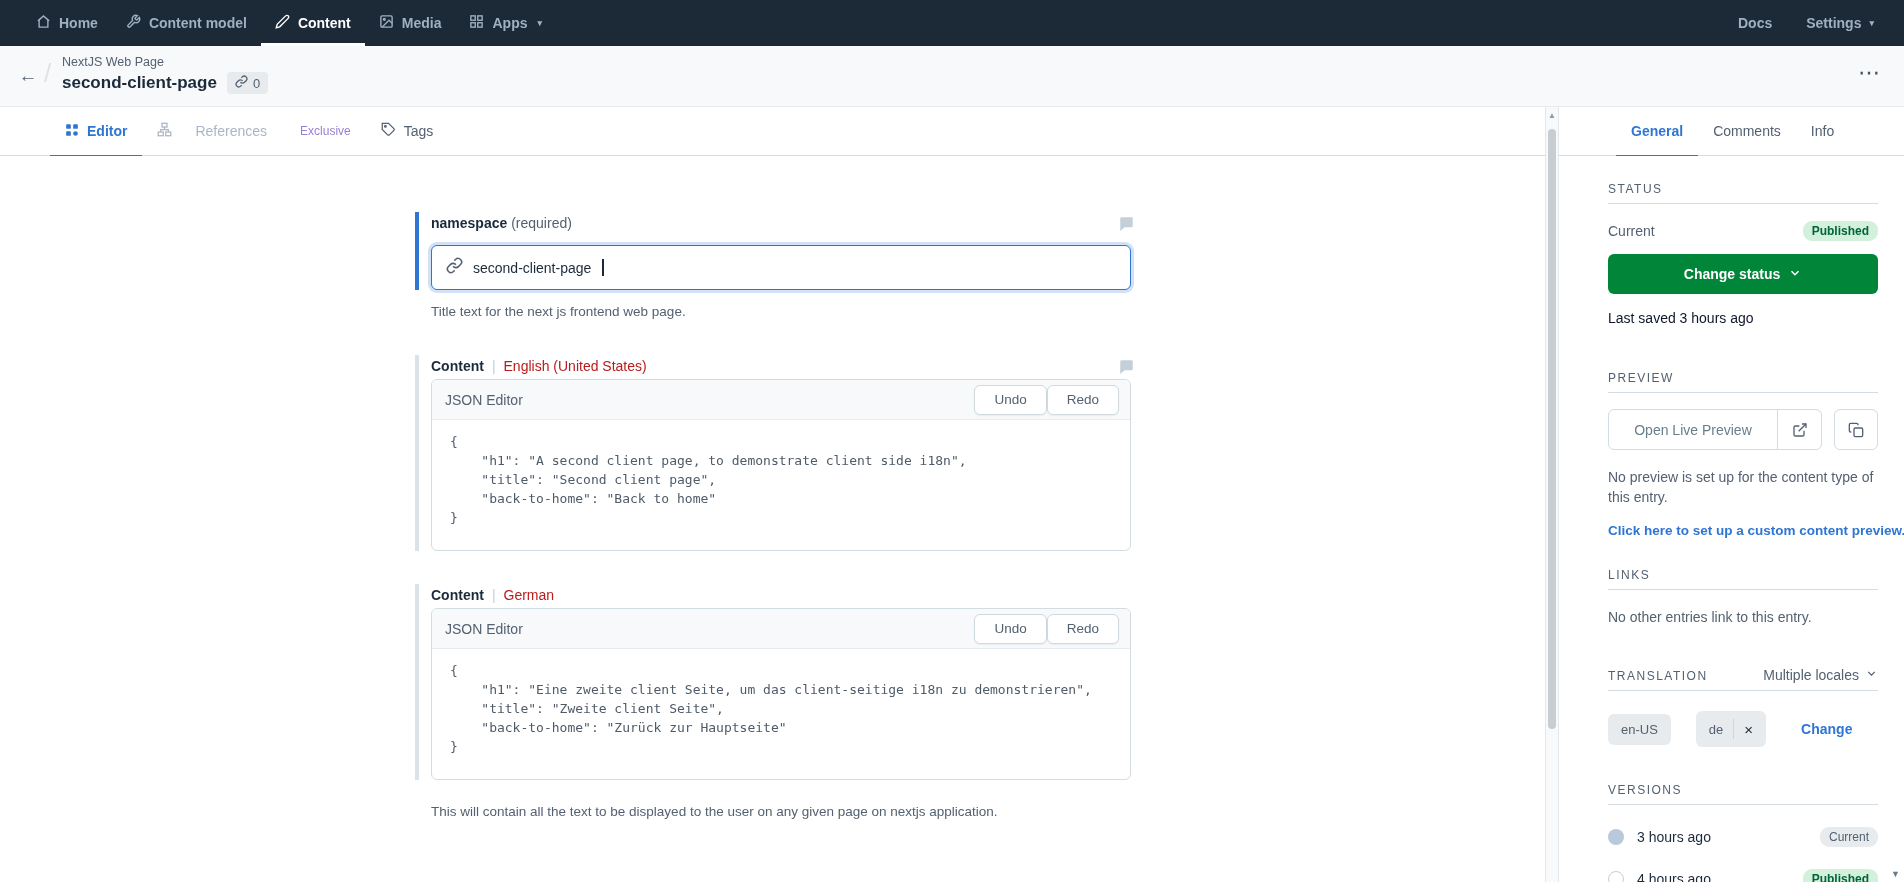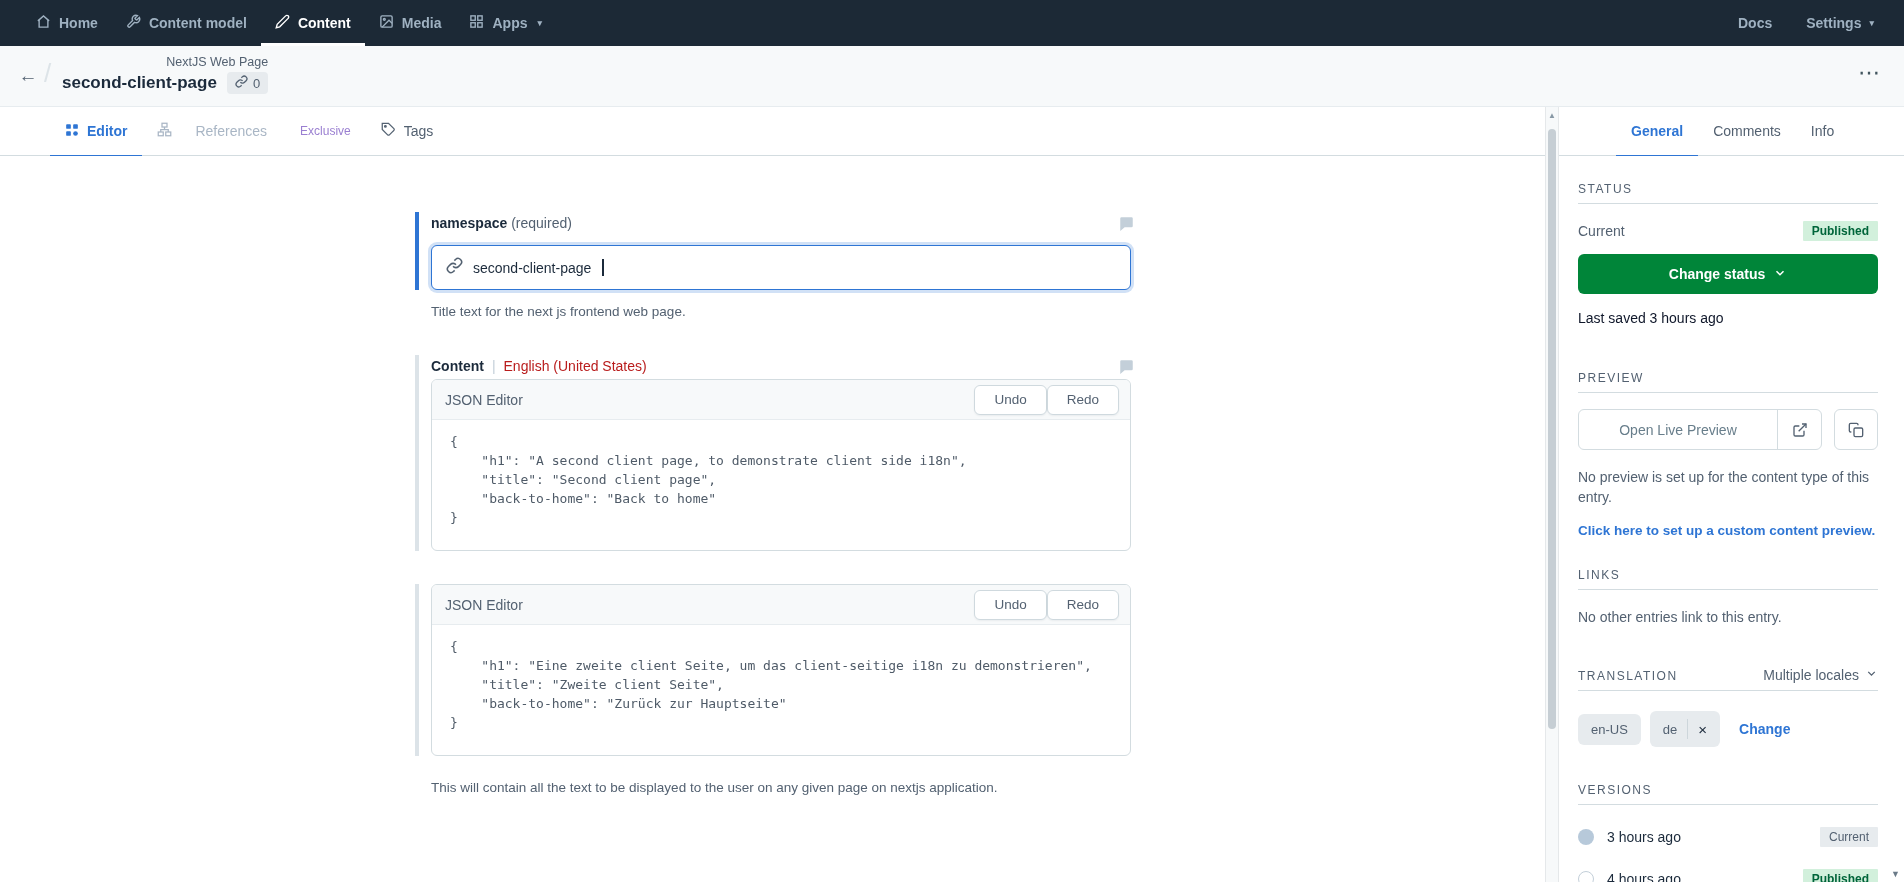--- a/index.html
+++ b/index.html
@@ -15,21 +15,21 @@
   .nav-item.active svg { stroke:#ffffff; }
   .nav-caret { font-size:9px; color:#9fb1c1; margin-left:2px; }
   .nav-right { margin-left:auto; display:flex; align-items:center; gap:34px; padding-right:30px; }
   .nav-link { color:#9fb1c1; font-size:14px; font-weight:700; cursor:pointer; display:flex; align-items:center; gap:6px; }
 
   
   .header { position:absolute; left:0; top:46px; width:1904px; height:61px; background:#f7f9fa; border-bottom:1px solid #e7ecef; }
   .back-btn { position:absolute; left:14px; top:16px; width:28px; height:28px; display:flex; align-items:center; justify-content:center; font-size:19px; color:#536171; cursor:pointer; }
   .crumb-sep { position:absolute; left:44px; top:12px; font-size:26px; color:#dde4e8; font-weight:300; }
   .crumb-block { position:absolute; left:62px; top:9px; }
-  .crumb-type { font-size:12.5px; color:#536171;text-align:right; }
+  .crumb-type { font-size:12.5px; color:#536171; }
   .title-row { display:flex; align-items:center; gap:10px; margin-top:3px; }
   .entry-title { font-size:17px; font-weight:700; color:#1b2a3b; }
   .link-badge { display:inline-flex; align-items:center; gap:5px; background:#e7ebee; border-radius:4px; padding:3px 8px; color:#536171; font-size:13px; cursor:pointer; }
   .link-badge svg { stroke:#536171; }
   .header-menu { position:absolute; right:22px; top:14px; font-size:22px; color:#41555e; letter-spacing:2px; cursor:pointer; }
 
   
   .tabbar { position:absolute; left:0; top:107px; width:1904px; height:49px; background:#fff; border-bottom:1px solid #d3dce0; }
   .tabs-left { position:absolute; left:50px; top:0; height:49px; display:flex; }
   .tabs-right { position:absolute; left:1616px; top:0; height:49px; display:flex; }
@@ -72,49 +72,49 @@
   .code-area { padding:12px 18px 16px 18px; min-height:130px; cursor:text; }
   .code-line { font-family:"DejaVu Sans Mono", monospace; font-size:13px; line-height:19px; color:#4f5b68; white-space:pre; }
   .content-help { margin-top:24px; font-size:13.5px; color:#536171; margin-left:16px; }
 
   
   .vscroll { position:absolute; left:1545px; top:107px; width:14px; height:775px; background:#f7f9fa; border-left:1px solid #e5e8ea; border-right:1px solid #e5e8ea; }
   .vscroll-up { position:absolute; left:0; top:4px; width:12px; text-align:center; font-size:8px; color:#8898a5; cursor:pointer; }
   .vscroll-thumb { position:absolute; left:2px; top:22px; width:8px; height:600px; background:#c6ced4; border-radius:4px; cursor:grab; }
 
   
-  .sidebar { position:absolute; left:1560px; top:156px; width:344px; height:726px; background:#fff; padding:0 26px 0 18px; }
+  .sidebar { position:absolute; left:1560px; top:156px; width:344px; height:726px; background:#fff; padding:0 26px 0 48px; }
   .side-heading { font-size:12px; font-weight:400; letter-spacing:1.5px; color:#536171; border-bottom:1px solid #d3dce0; padding-bottom:7px; }
   .head-row { display:flex; align-items:flex-end; justify-content:space-between; border-bottom:1px solid #d3dce0; padding-bottom:7px; }
   .head-row .side-heading { border-bottom:none; padding-bottom:0; }
 
   .sec-status { margin-top:26px; }
   .status-row { margin-top:17px; display:flex; align-items:center; justify-content:space-between; font-size:14px; color:#536171; }
-  .badge { font-size:12px; border-radius:1px; padding:3px 9px; }
+  .badge { font-size:12px; border-radius:9px; padding:3px 9px; }
   .badge.green { background:#d2f0dc; color:#00653a; font-weight:700; }
   .badge.grey { background:#e7ebee; color:#536171; }
   .green-btn { margin-top:13px; width:100%; height:40px; background:#008539; border:none; border-radius:6px; color:#fff; font-size:14px; font-weight:700; display:flex; align-items:center; justify-content:center; gap:8px; cursor:pointer; font-family:"Liberation Sans", sans-serif; }
   .green-btn svg { stroke:#fff; }
   .muted-line { margin-top:16px; font-size:14px; color:#0f172a; }
 
   .sec-preview { margin-top:45px; }
   .preview-row { margin-top:16px; display:flex; gap:12px; }
   .preview-main { flex:1; height:41px; border:1px solid #d3dce0; border-radius:6px; display:flex; align-items:stretch; overflow:hidden; background:#fff; }
   .preview-label { flex:1; display:flex; align-items:center; justify-content:center; font-size:14px; color:#687e8b; cursor:default; }
   .preview-open { width:44px; border-left:1px solid #d3dce0; display:flex; align-items:center; justify-content:center; cursor:pointer; }
   .preview-copy { width:44px; height:41px; border:1px solid #d3dce0; border-radius:6px; display:flex; align-items:center; justify-content:center; cursor:pointer; background:#fff; }
   .preview-row svg { stroke:#536171; }
   .note { margin-top:17px; font-size:14px; color:#536171; line-height:20px; }
   .blue-link { margin-top:16px; font-size:13.5px; font-weight:700; color:#2e75d4; cursor:pointer; white-space:nowrap; }
 
   .sec-links { margin-top:30px; }
   .sec-translation { margin-top:40px; }
   .locales-dd { display:flex; align-items:center; gap:6px; font-size:14px; color:#536171; cursor:pointer; }
   .locales-dd svg { stroke:#536171; }
-  .pill-row { margin-top:20px; display:flex; align-items:center; gap:9px; }
+  .pill-row { margin-top:20px; display:flex; align-items:center; gap:25px; }
   .pill { background:#e7ebee; border-radius:6px; padding:8px 13px; font-size:13px; color:#536171; display:flex; align-items:center; cursor:pointer; }
   .pill-div { width:1px; height:20px; background:#cdd6db; margin:0 10px; }
   .pill-x { font-size:15px; color:#1b2a3b; cursor:pointer; line-height:1; }
   .change-link { margin-left:10px; font-size:14px; font-weight:700; color:#2e75d4; cursor:pointer; }
 
   .sec-versions { margin-top:36px; }
   .ver-row { margin-top:22px; display:flex; align-items:center; font-size:14px; color:#1b2a3b; cursor:pointer; }
   .radio { width:16px; height:16px; border-radius:50%; margin-right:13px; flex:none; }
   .radio.sel { background:#b7c9da; }
   .radio.unsel { background:#fff; border:1.5px solid #c3cfd9; }
@@ -283,20 +283,23 @@
             <div class="code-line">{</div>
             <div class="code-line">    "h1": "A second client page, to demonstrate client side i18n",</div>
             <div class="code-line">    "title": "Second client page",</div>
             <div class="code-line">    "back-to-home": "Back to home"</div>
             <div class="code-line">}</div>
           </div>
         </div>
       </div>
 
       <div class="group group-content-de">
+        <div class="label-row">
+          <span class="field-label"><b>Content</b><span class="loc-sep">|</span><span class="loc-name">German</span></span>
+        </div>
         <div class="json-panel">
           <div class="json-head">
             <span class="json-title">JSON Editor</span>
             <span class="json-actions">
               <button class="mini-btn">Undo</button>
               <button class="mini-btn">Redo</button>
             </span>
           </div>
           <div class="code-area">
             <div class="code-line">{</div>

